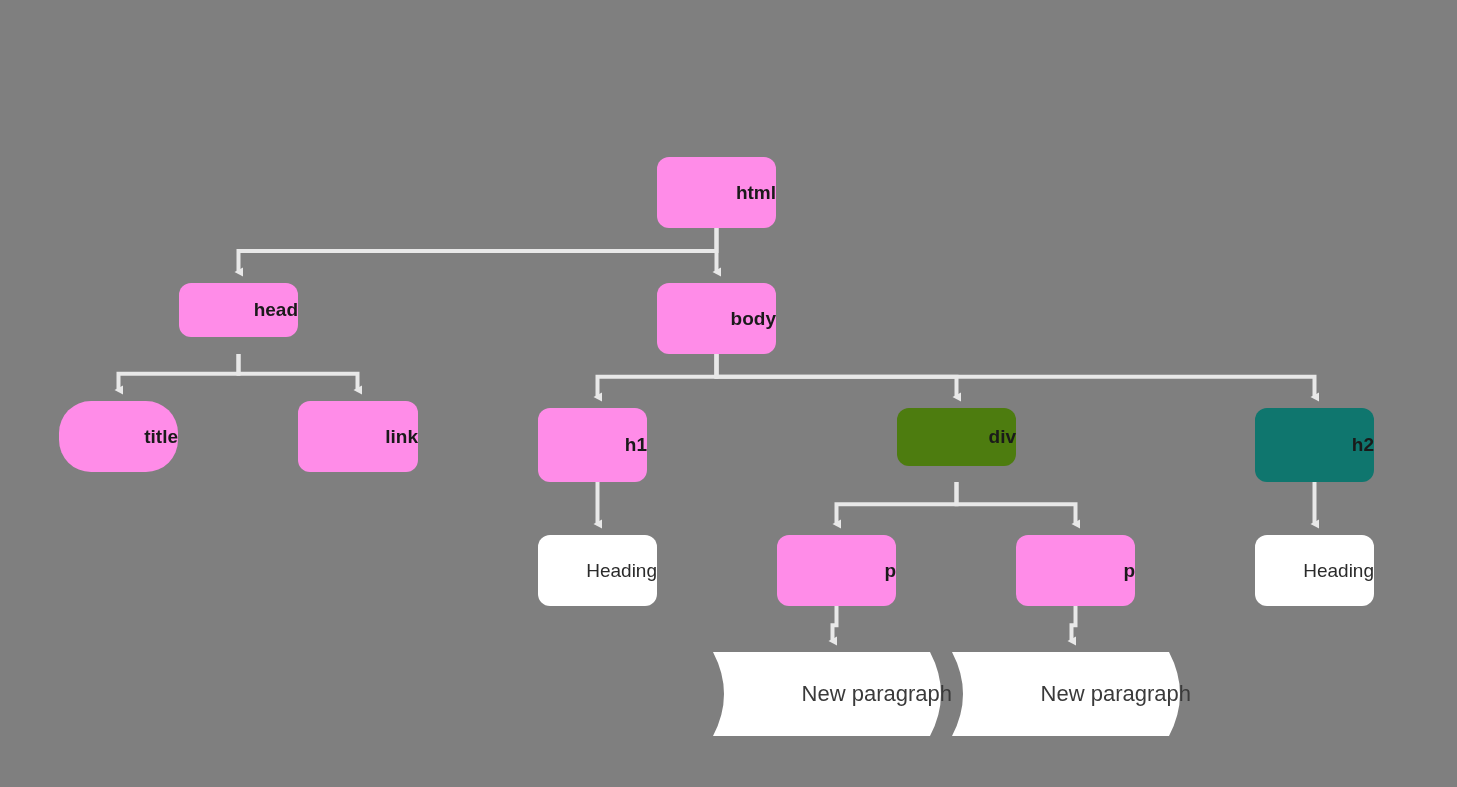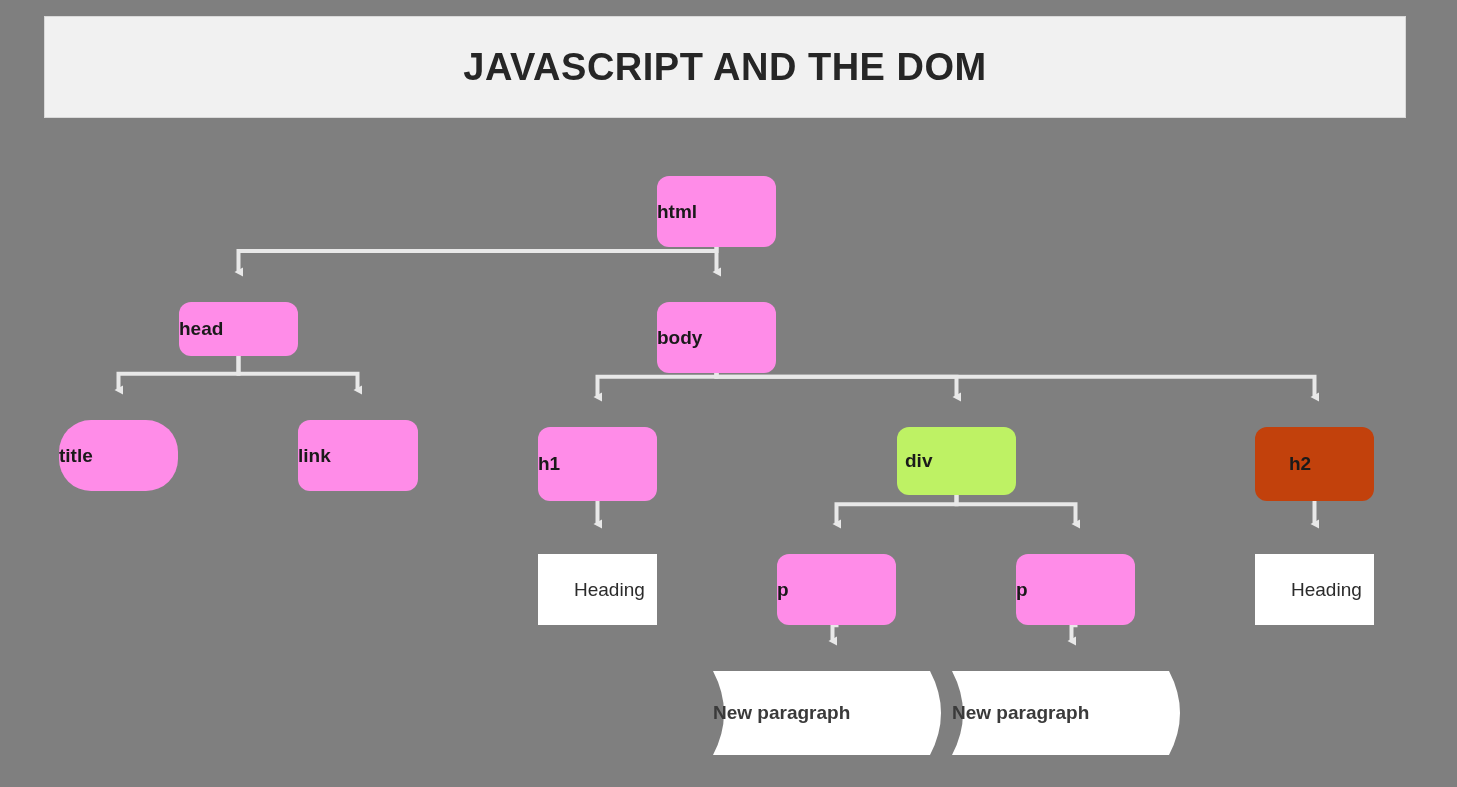--- a/index.html
+++ b/index.html
@@ -48,66 +48,62 @@
     width: 1457px;
     height: 787px;
     pointer-events: none;
   }
   
   .node {
     position: absolute;
     box-sizing: border-box;
     display: flex;
     align-items: center;
-    justify-content: flex-start;
+    justify-content: flex-end;
     text-align: center;
-    margin-top: 19px;
   }
   .node-tag {
     background: #ff8ce8;
     border-radius: 12px;
     color: #1a1a1a;
     font-size: 19px;
     font-weight: bold;
   }
   .node-text {
     background: #ffffff;
-    border-radius: 0;
+    border-radius: 12px;
     color: #2b2b2b;
     font-size: 19px;
     font-weight: normal;
     padding-left: 36px;
   }
   .node-scroll {
     background: transparent;
     color: #3a3a3a;
-    font-size: 19px;
-    font-weight: bold;
+    font-size: 22px;
+    font-weight: normal;
   }
   .node-scroll .scroll-shape {
     position: absolute;
     left: 0;
     top: 0;
     width: 100%;
     height: 100%;
     z-index: 0;
   }
   .node-scroll .scroll-label {
     position: relative;
     z-index: 1;
   }
 </style>
 </head>
 <body>
 
 <div id="canvas">
 
-  <div id="title-bar">
-    <div id="title-text">JAVASCRIPT AND THE DOM</div>
-  </div>
 
   <svg id="links" viewBox="0 0 1457 787" width="1457" height="787">
     <defs>
       <marker id="arrow" markerWidth="10" markerHeight="10" refX="5" refY="5" orient="auto" markerUnits="userSpaceOnUse">
         <path d="M0.5,0.5 L9.5,0.5 L5,9 Z" fill="#e8e8e8"></path>
       </marker>
     </defs>
     <g id="edge-group" stroke="#e8e8e8" stroke-width="4" fill="none">
         <path d="M716.5,228 L716.5,251.1 L238.5,251.1 L238.5,272" marker-end="url(#arrow)"></path>
         <path d="M716.5,228 L716.5,272" marker-end="url(#arrow)"></path>
@@ -134,27 +130,27 @@
       </div>
       <div class="node node-tag" style="left: 657px; top: 283px; width: 119px; height: 71px; background: rgb(255, 140, 232); border-radius: 12px;">
         <span>body</span>
       </div>
       <div class="node node-tag" style="left: 59px; top: 401px; width: 119px; height: 71px; background: rgb(255, 140, 232); border-radius: 32px;">
         <span>title</span>
       </div>
       <div class="node node-tag" style="left: 298px; top: 401px; width: 120px; height: 71px; background: rgb(255, 140, 232);">
         <span>link</span>
       </div>
-      <div class="node node-tag" style="left: 538px; top: 408px; width: 119px; height: 74px; background: rgb(255, 140, 232);">
+      <div class="node node-tag" style="left: 538px; top: 408px; width: 109px; height: 74px; background: rgb(255, 140, 232);">
         <span>h1</span>
       </div>
-      <div class="node node-tag" style="left: 897px; top: 408px; width: 119px; height: 68px; background: #bef264; padding-left: 8px;">
+      <div class="node node-tag" style="left: 897px; top: 408px; width: 119px; height: 58px; background: #4d7c0f; padding-left: 8px;">
         <span>div</span>
       </div>
-      <div class="node node-tag" style="left: 1255px; top: 408px; width: 119px; height: 74px; background: #c2410c; padding-left: 34px;">
+      <div class="node node-tag" style="left: 1255px; top: 408px; width: 119px; height: 74px; background: #0f766e; padding-left: 34px;">
         <span>h2</span>
       </div>
       <div class="node node-text" style="left: 538px; top: 535px; width: 119px; height: 71px; background: rgb(255, 255, 255);">
         <span>Heading</span>
       </div>
       <div class="node node-tag" style="left: 777px; top: 535px; width: 119px; height: 71px; background: rgb(255, 140, 232);">
         <span>p</span>
       </div>
       <div class="node node-tag" style="left: 1016px; top: 535px; width: 119px; height: 71px; background: rgb(255, 140, 232);">
         <span>p</span>

